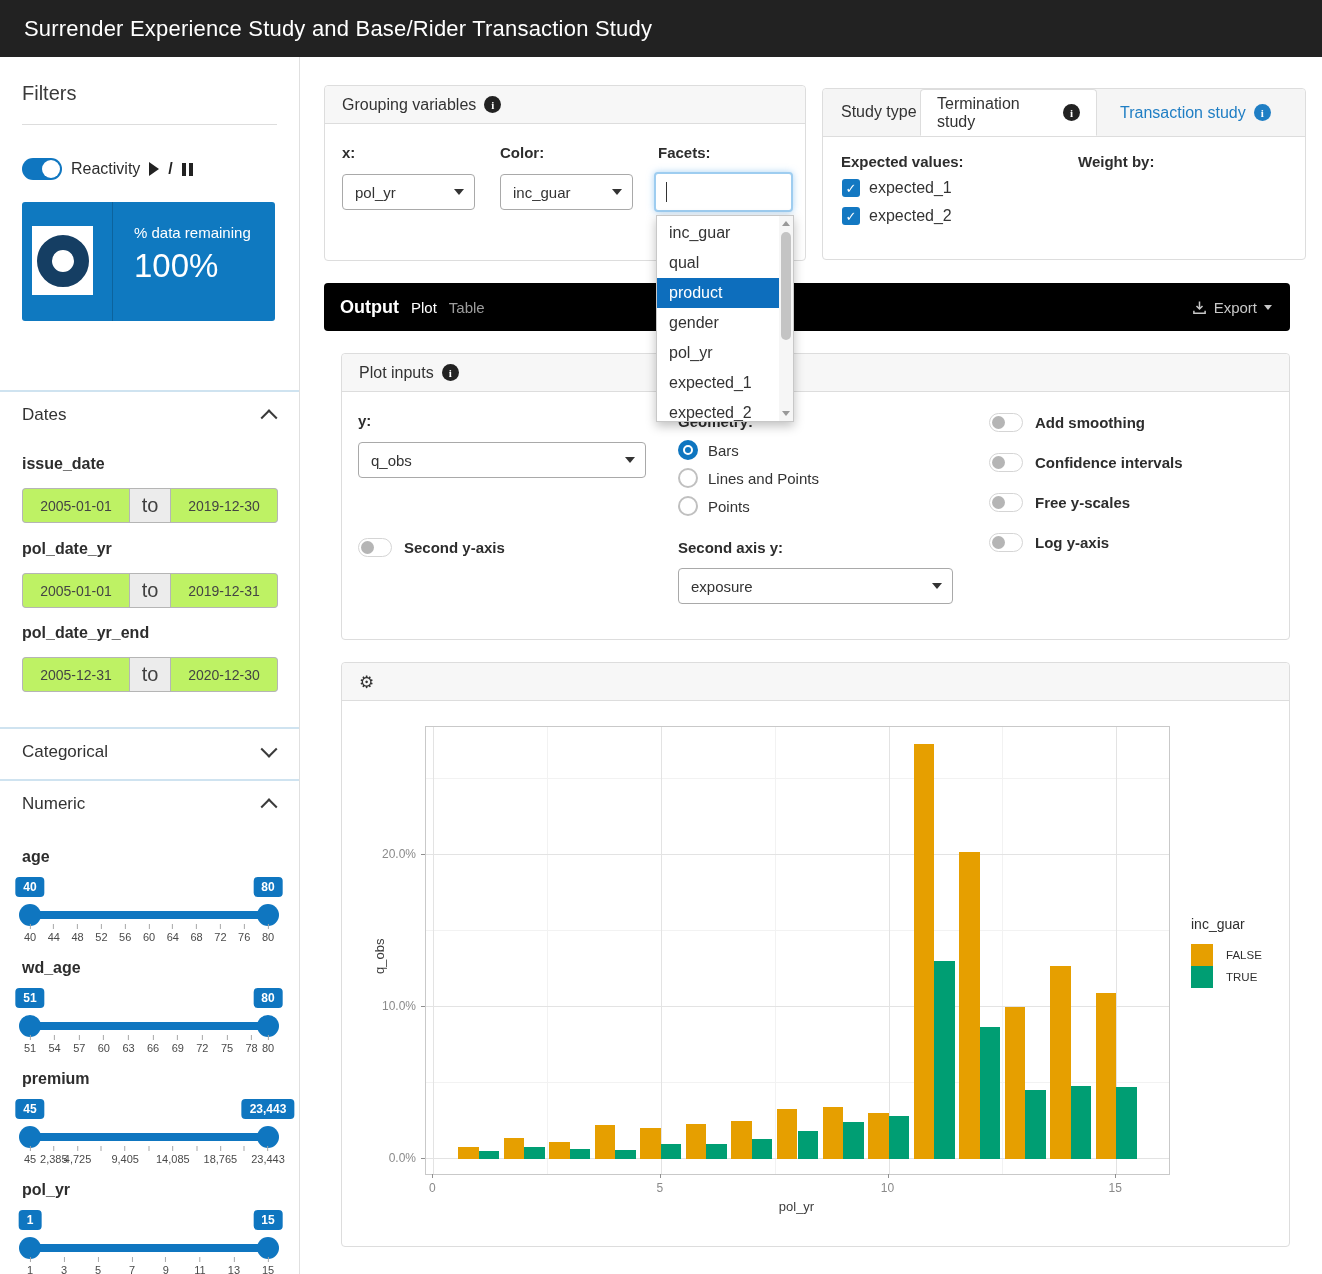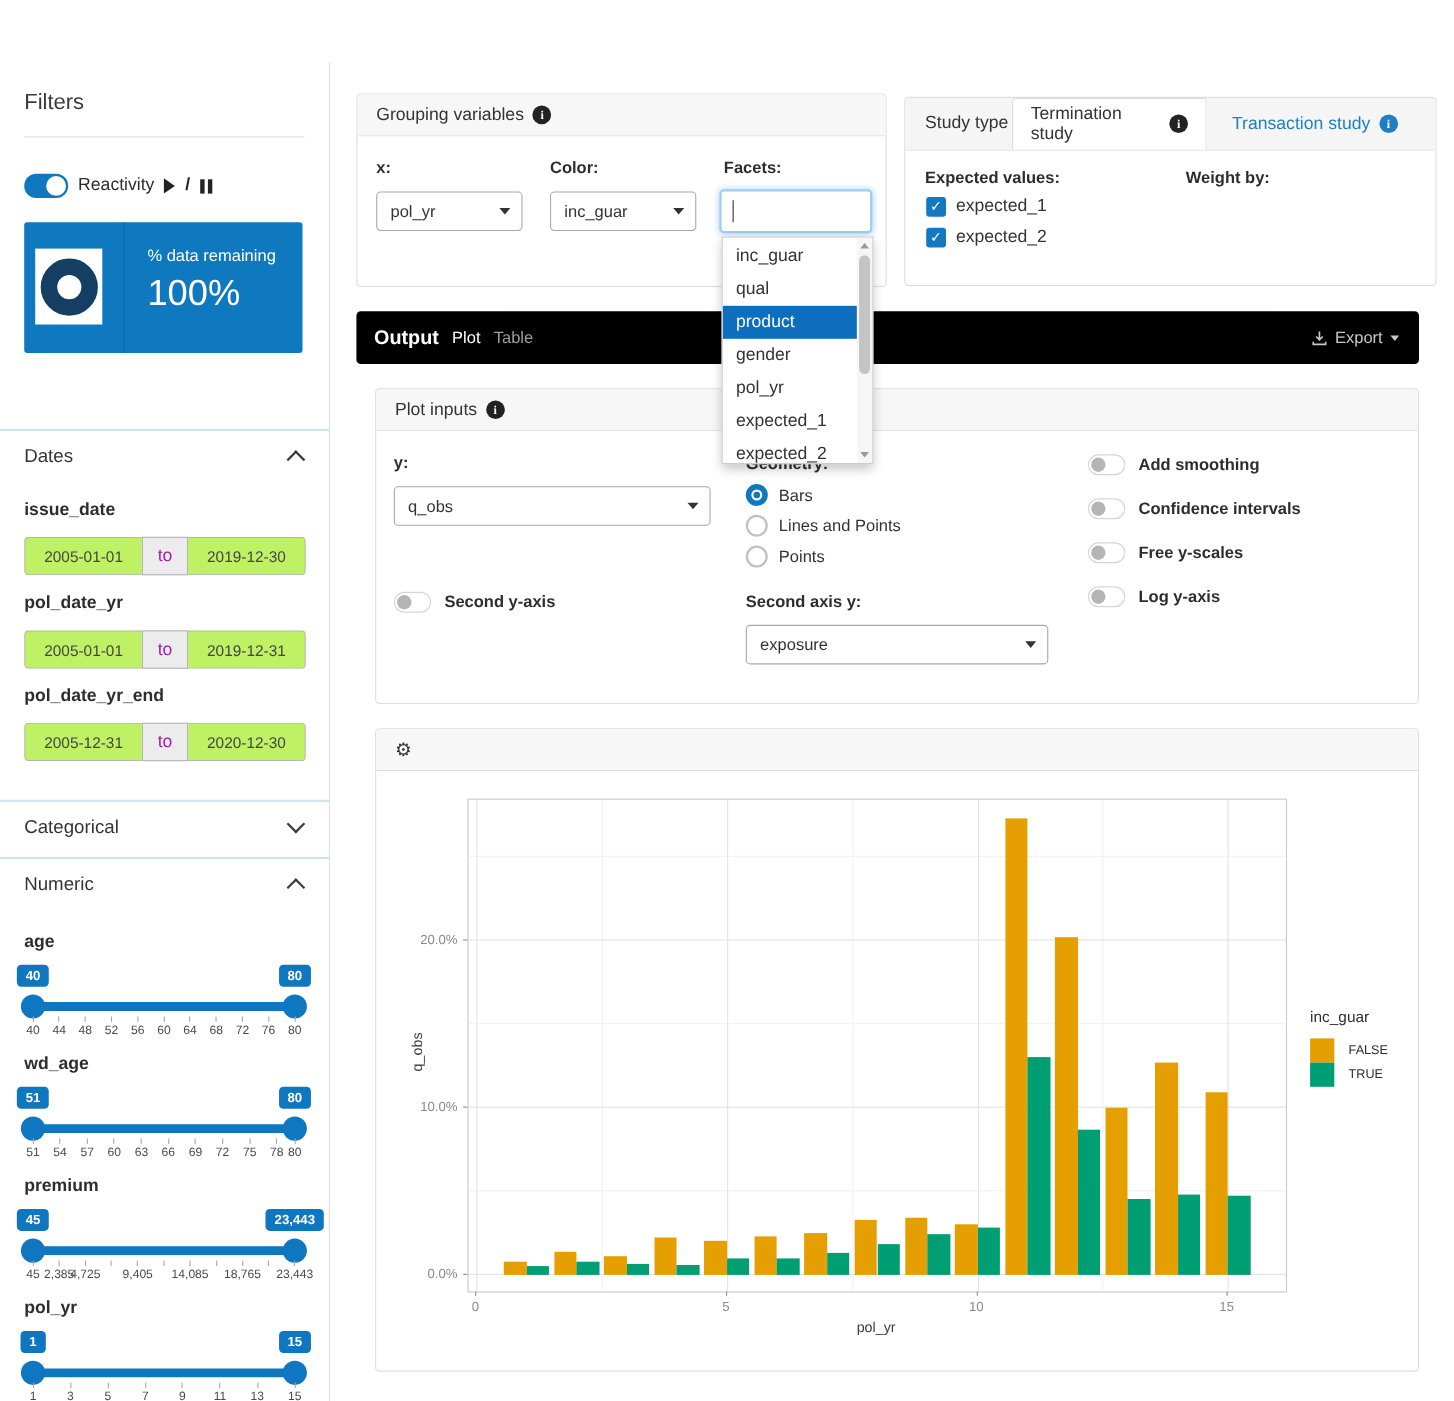--- a/index.html
+++ b/index.html
@@ -40,21 +40,21 @@
   .chev{display:inline-block;width:10px;height:10px;border-right:2px solid #3a3a3a;border-bottom:2px solid #3a3a3a;}
   .chev.up{transform:rotate(-135deg) translate(-2px,-2px);}
   .chev.down{transform:rotate(45deg) translate(-2px,-2px);}
   
   .date-filter{position:absolute;left:22px;width:256px;}
   .date-label{font-size:16px;font-weight:bold;color:#2d2d2d;}
   .dr{position:absolute;top:33px;left:0;display:flex;height:35px;width:256px;box-sizing:border-box;}
   .dr .din{flex:1;border:1px solid #b5b5b5;display:flex;align-items:center;justify-content:center;font-size:14px;color:#444;background:#bef264;}
   .dr .din:first-child{border-radius:4px 0 0 4px;border-right:none;}
   .dr .din:last-child{border-radius:0 4px 4px 0;border-left:none;}
-  .dr .dto{width:40px;background:#ececec;border:1px solid #b5b5b5;display:flex;align-items:center;justify-content:center;font-size:16px;color:#a21caf;}
+  .dr .dto{width:40px;background:#ececec;border:1px solid #b5b5b5;display:flex;align-items:center;justify-content:center;font-size:20px;color:#404040;}
   #df0{top:398px;} #df1{top:483px;} #df2{top:567px;}
   
   .num-filter{position:absolute;left:22px;width:256px;height:100px;}
   #sl0{top:791px;} #sl1{top:902px;} #sl2{top:1013px;} #sl3{top:1124px;}
   .num-label{font-size:16px;font-weight:bold;color:#2d2d2d;}
   .slider{position:absolute;left:0;top:0;width:256px;height:100px;}
   .pill{position:absolute;top:29px;background:#0f76c0;color:#fff;font-size:12px;font-weight:bold;padding:3px 8px;border-radius:4px;white-space:nowrap;}
   .pill.min{left:8px;transform:translateX(-50%);}
   .pill.max{right:10px;transform:translateX(50%);}
   .track{position:absolute;left:8px;right:10px;top:63px;height:8px;border-radius:4px;background:#0f76c0;}
@@ -142,20 +142,23 @@
   #dd-scroll{position:absolute;right:0;top:0;bottom:0;width:14px;background:#f6f6f6;}
   #dd-up{position:absolute;right:3px;top:5px;border-left:4px solid transparent;border-right:4px solid transparent;border-bottom:5px solid #999;}
   #dd-down{position:absolute;right:3px;bottom:5px;border-left:4px solid transparent;border-right:4px solid transparent;border-top:5px solid #999;}
   #dd-thumb{position:absolute;right:2px;top:16px;width:10px;height:108px;background:#c4c4c4;border-radius:5px;}
 </style>
 </head>
 <body>
 
 <div id="app">
 
+  <div id="hdr">
+    <div class="ttl">Surrender Experience Study and Base/Rider Transaction Study</div>
+  </div>
 
   <div id="sb">
     <div class="fhead">Filters</div>
     <hr>
 
     <div id="reactRow">
       <span class="tog on big">
           <span class="knob"></span>
         </span>
       <span class="rlabel">Reactivity</span>

